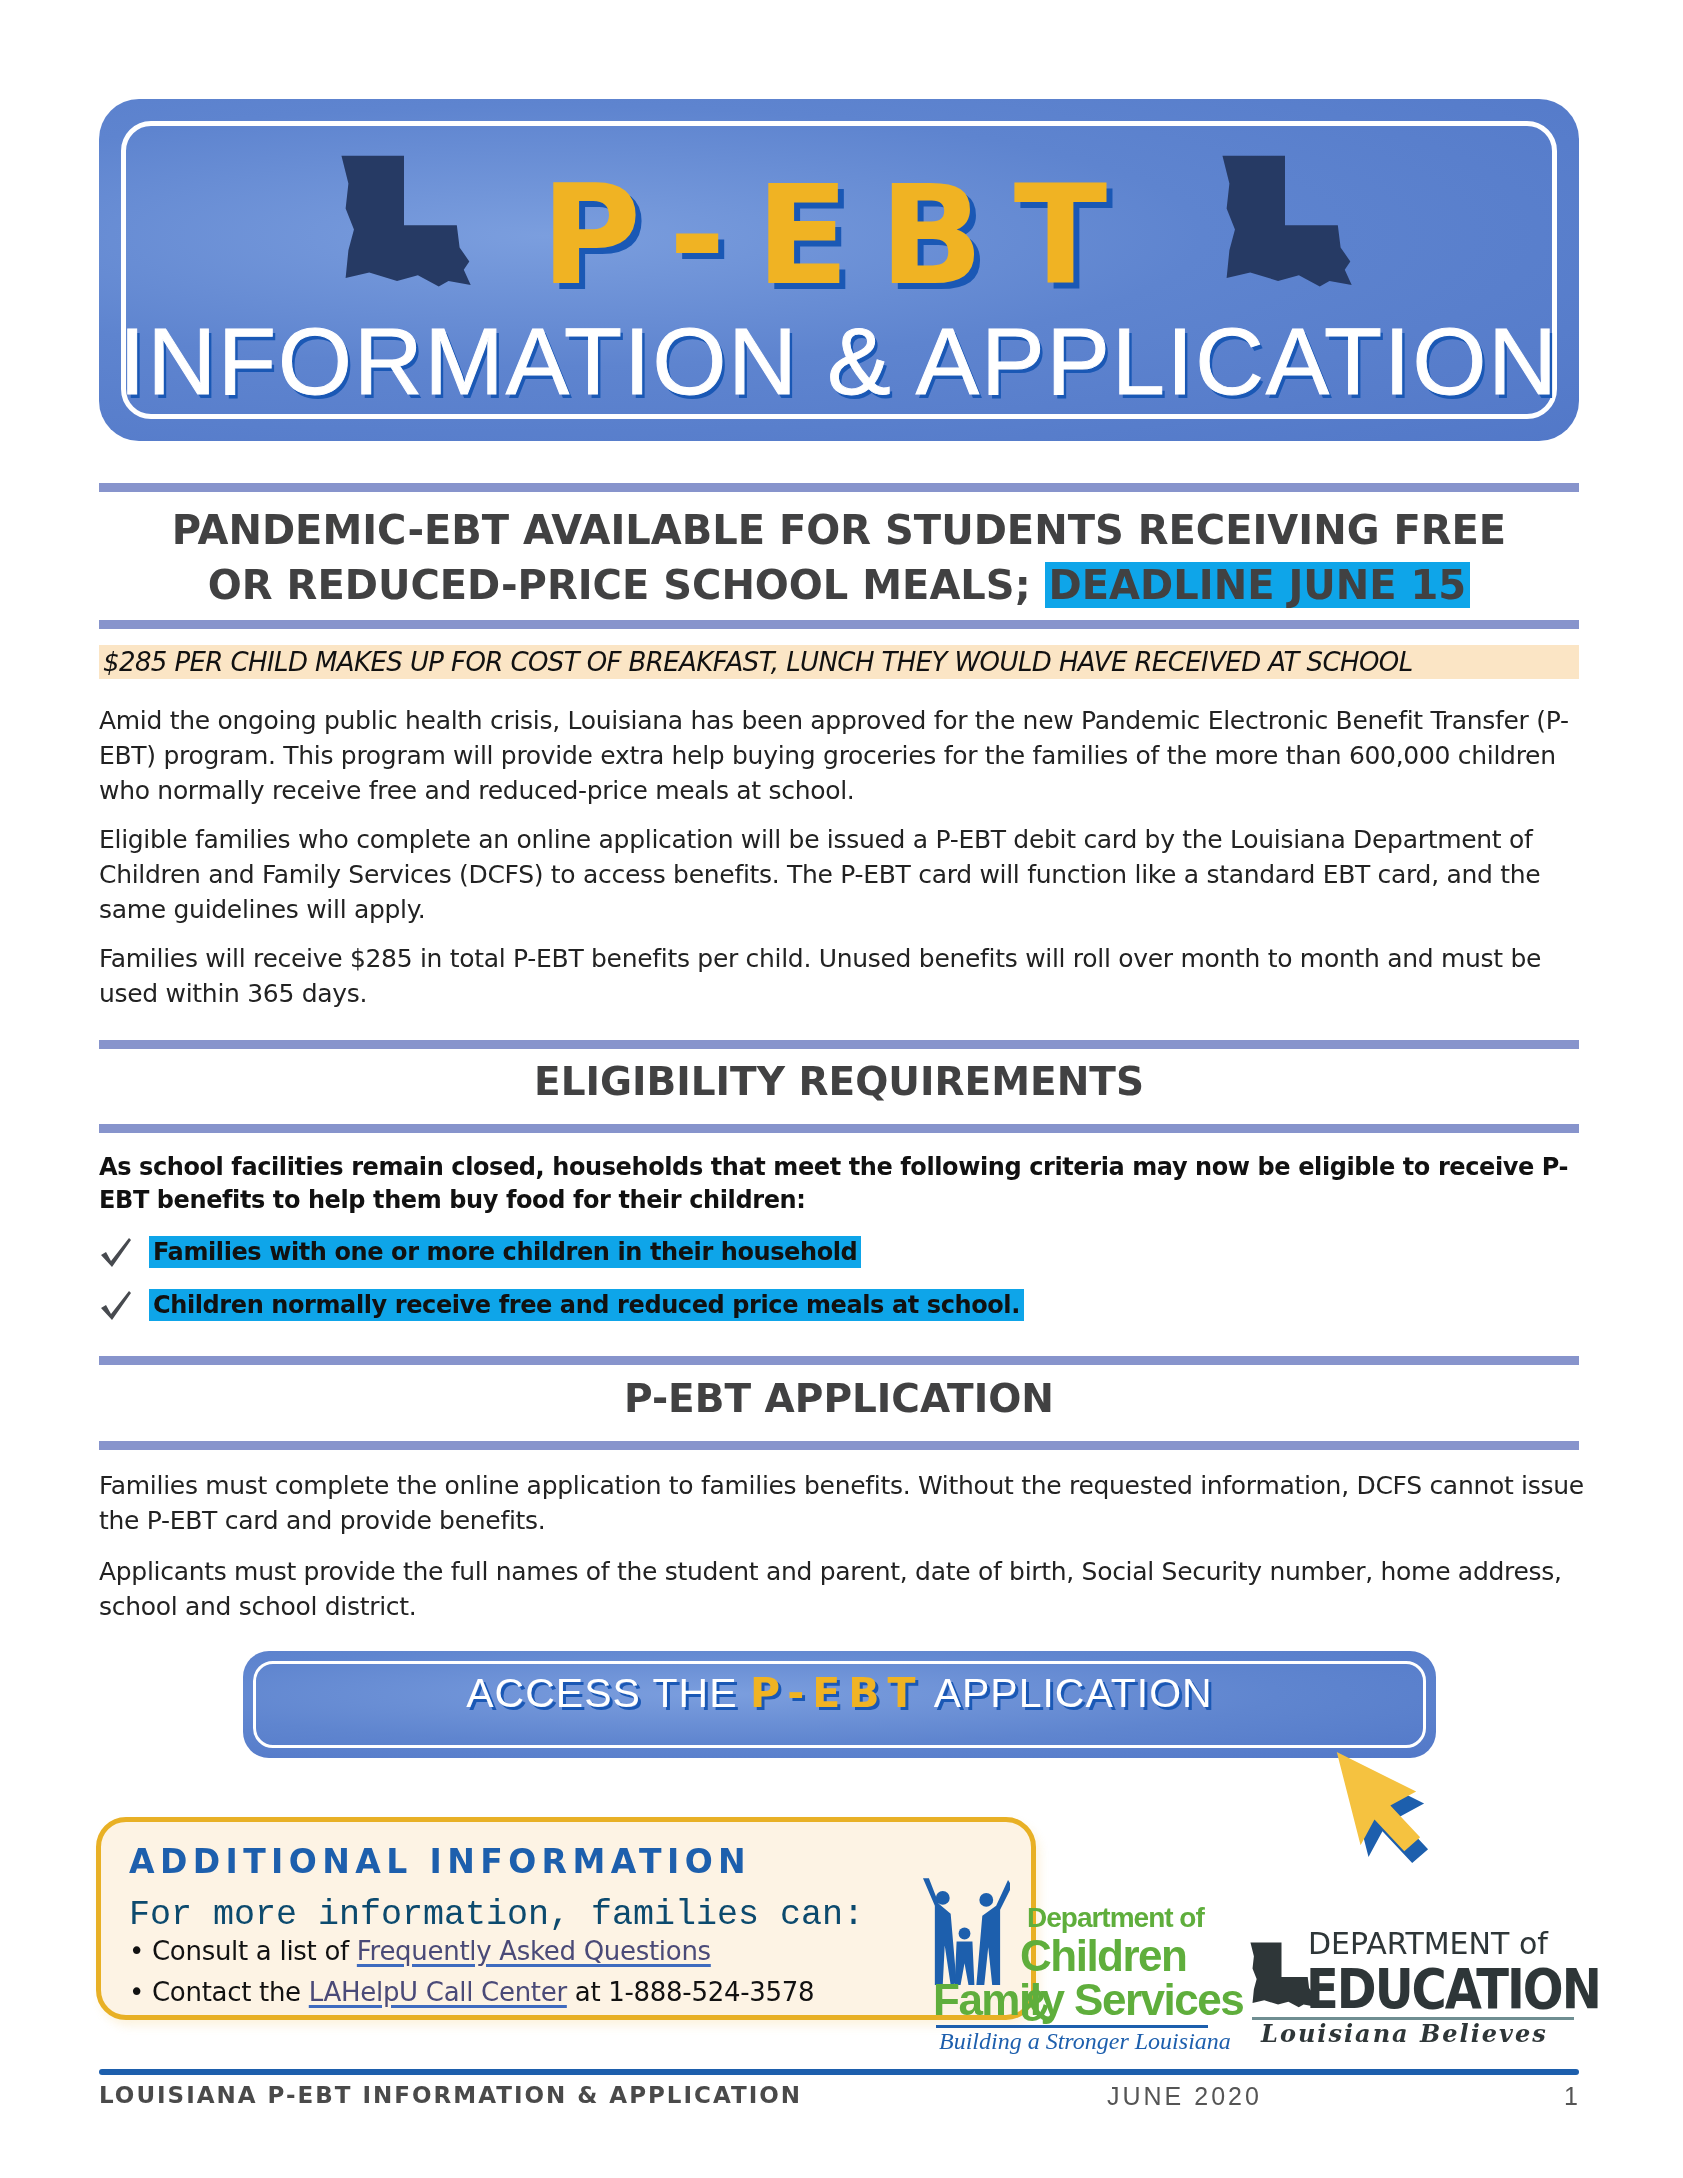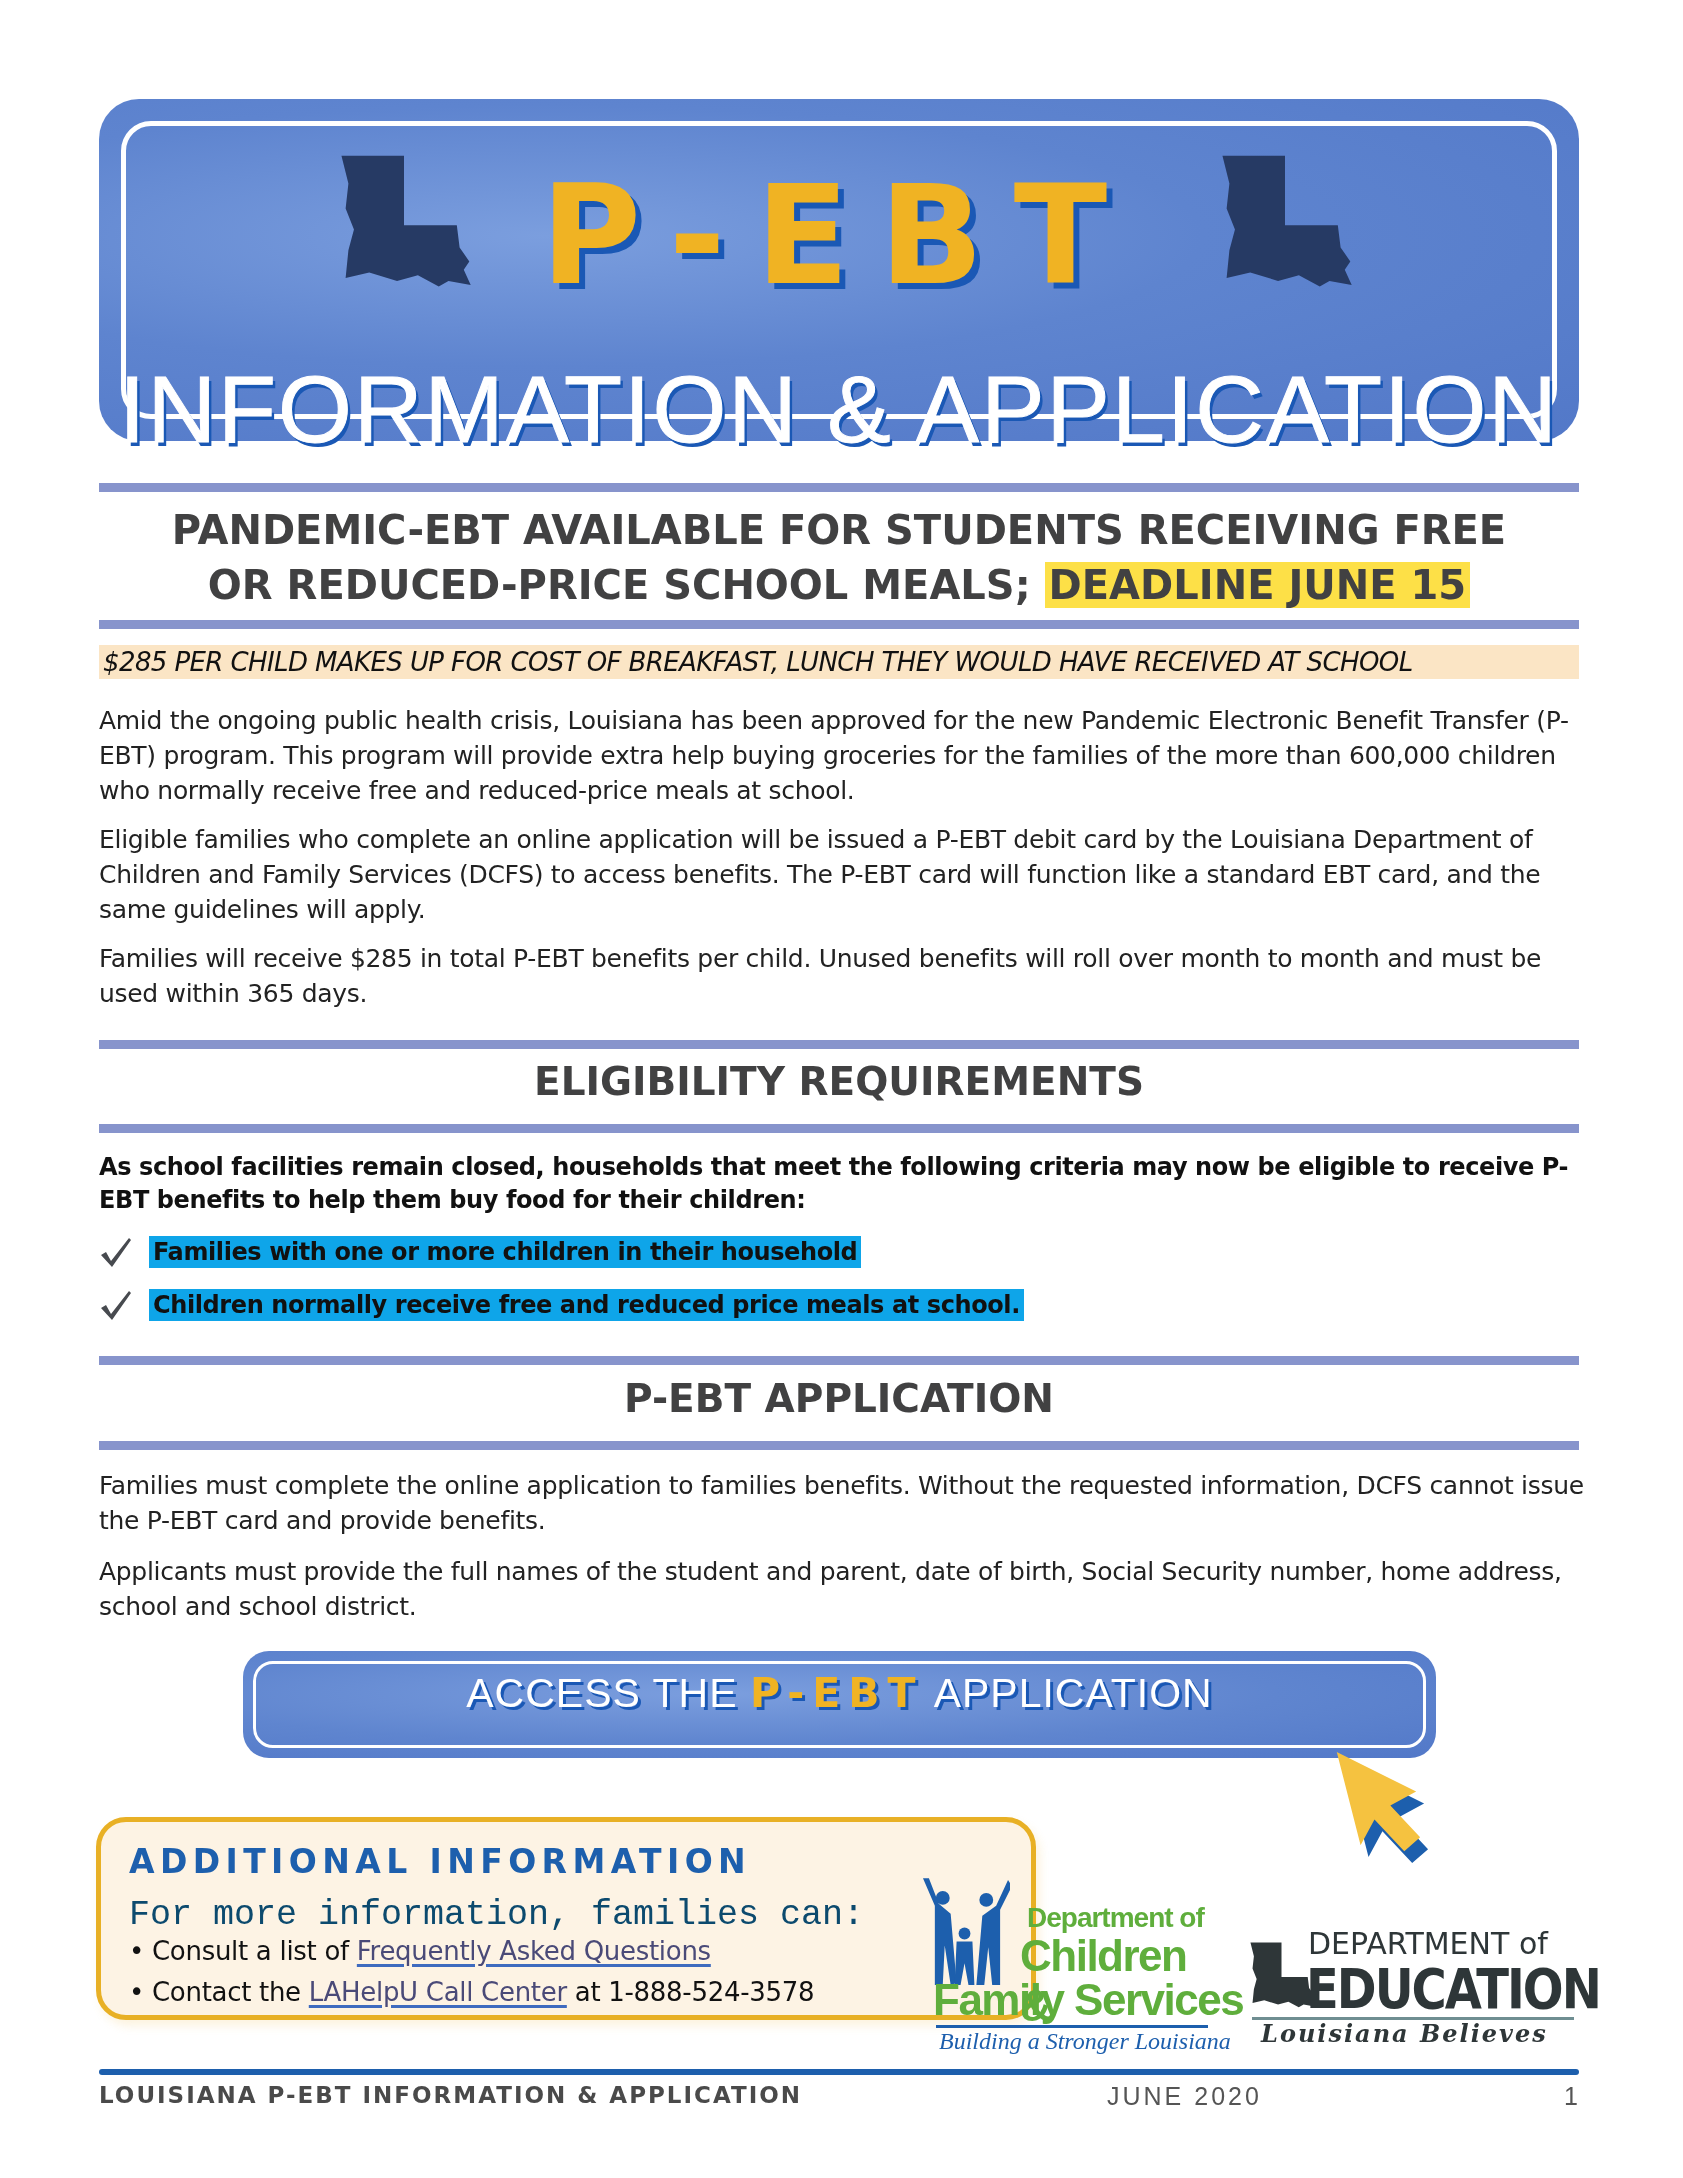--- a/index.html
+++ b/index.html
@@ -20,34 +20,33 @@
     font-family: "DejaVu Sans", sans-serif; font-weight: bold;
     font-size: 137px; letter-spacing: 30px; color: #f0b323;
     text-shadow: 6px 6px 0 #1a58b5;
   }
   .banner-sub {
     position: absolute; left: 0; right: 0; top: 208px; text-align: center;
     font-family: "Liberation Sans", sans-serif; font-weight: normal;
     font-size: 95px; letter-spacing: 2px; color: #ffffff;
     -webkit-text-stroke: 1px #ffffff;
     text-shadow: 3px 4px 0 #1a58b5;
-    margin-top: 48px;
   }
   .la-shape { position: absolute; top: 54px; width: 144px; height: 139px; }
   .la-left { left: 233px; }
   .la-right { left: 1114px; }
 
   .rule { position: absolute; left: 99px; width: 1480px; height: 9px; background: #8794cc; }
 
   .h-main {
     position: absolute; left: 99px; width: 1480px; text-align: center;
     font-family: "DejaVu Sans", sans-serif; font-weight: bold; color: #414142;
     font-size: 40px; line-height: 55px;
   }
-  .hl { background: #fde047; padding: 0 4px; }
+  .hl { background: #0ea5e9; padding: 0 4px; }
 
   .subhead {
     position: absolute; left: 99px; top: 645px; width: 1480px;
     font-family: "DejaVu Sans", sans-serif; font-weight: normal; font-style: italic;
     font-size: 26px; color: #111; background: #fbe5c5; padding: 2px 4px; white-space: nowrap;
     letter-spacing: -0.6px;
   }
 
   .para {
     position: absolute; left: 99px; width: 1485px;

